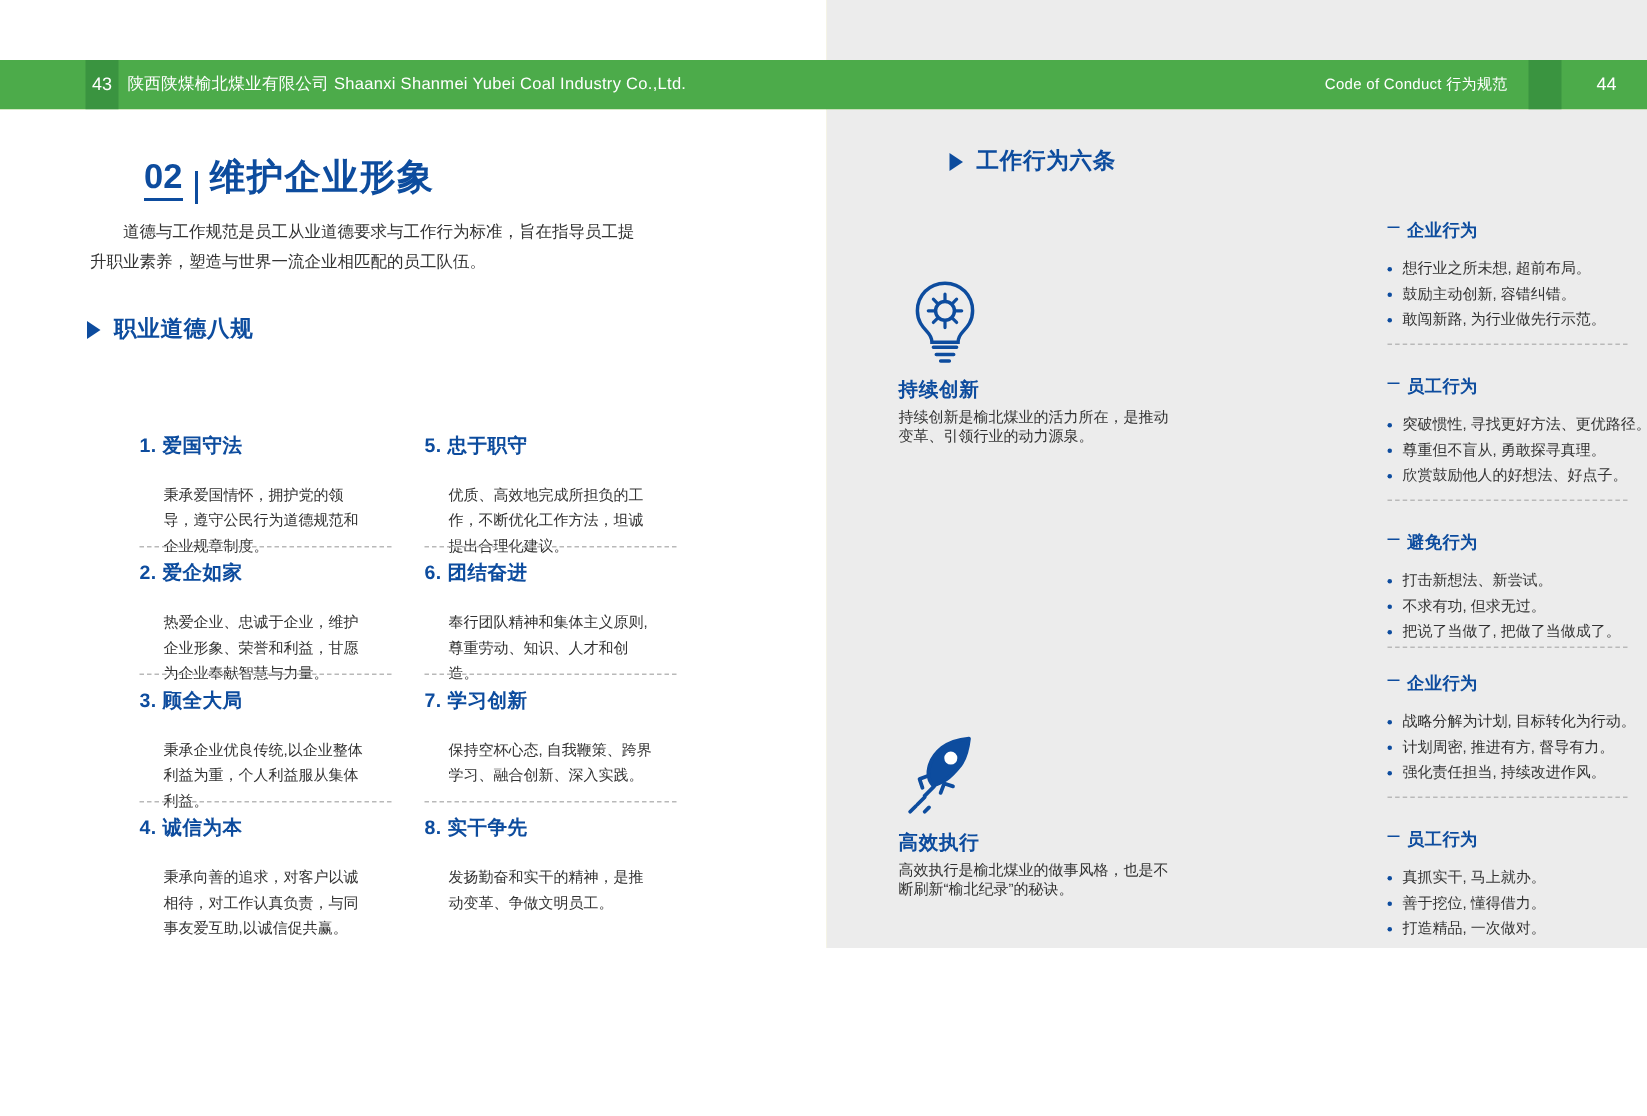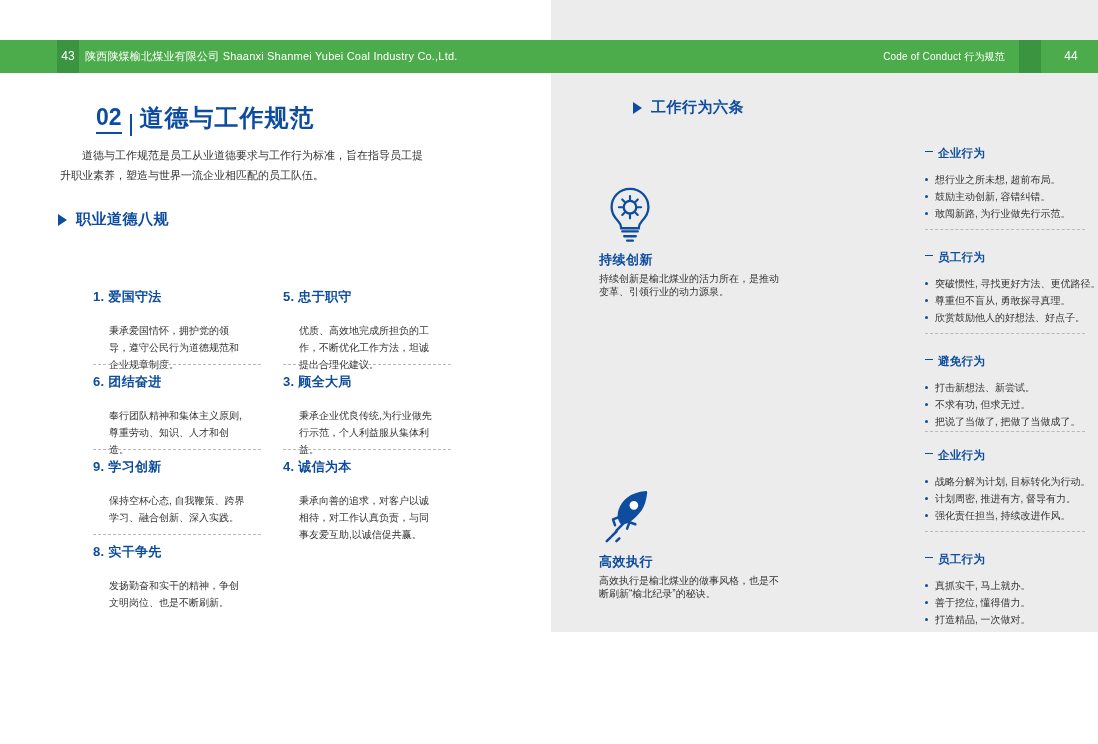--- a/index.html
+++ b/index.html
@@ -308,21 +308,21 @@
     <div class="pg-num right">44</div>
     <div class="header-left-text">陕西陕煤榆北煤业有限公司 Shaanxi Shanmei Yubei Coal Industry Co.,Ltd.</div>
     <div class="header-right-text">Code of Conduct 行为规范</div>
   </div>
 
   <div class="left-page">
 
     <div class="section-title">
       <span class="section-num">02</span>
       <span class="section-bar"></span>
-      <span class="section-name">道德与工作规范</span>
+      <span class="section-name">维护企业形象</span>
     </div>
 
     <div class="intro">道德与工作规范是员工从业道德要求与工作行为标准，旨在指导员工提升职业素养，塑造与世界一流企业相匹配的员工队伍。</div>
 
     <div class="sub-head sub-head-left">
       <span class="tri"></span>
       <span>职业道德八规</span>
     </div>
 
     <div class="rules">
@@ -330,42 +330,47 @@
         <h4>1. 爱国守法</h4>
         <p>秉承爱国情怀，拥护党的领导，遵守公民行为道德规范和企业规章制度。</p>
         <div class="dashline"></div>
       </div>
       <div class="rule">
         <h4>5. 忠于职守</h4>
         <p>优质、高效地完成所担负的工作，不断优化工作方法，坦诚提出合理化建议。</p>
         <div class="dashline"></div>
       </div>
       <div class="rule">
+        <h4>2. 爱企如家</h4>
+        <p>热爱企业、忠诚于企业，维护企业形象、荣誉和利益，甘愿为企业奉献智慧与力量。</p>
+        <div class="dashline"></div>
+      </div>
+      <div class="rule">
         <h4>6. 团结奋进</h4>
         <p>奉行团队精神和集体主义原则,尊重劳动、知识、人才和创造。</p>
         <div class="dashline"></div>
       </div>
       <div class="rule">
         <h4>3. 顾全大局</h4>
-        <p>秉承企业优良传统,为行业做先行示范，个人利益服从集体利益。</p>
-        <div class="dashline"></div>
-      </div>
-      <div class="rule">
-        <h4>9. 学习创新</h4>
+        <p>秉承企业优良传统,以企业整体利益为重，个人利益服从集体利益。</p>
+        <div class="dashline"></div>
+      </div>
+      <div class="rule">
+        <h4>7. 学习创新</h4>
         <p>保持空杯心态, 自我鞭策、跨界学习、融合创新、深入实践。</p>
         <div class="dashline"></div>
       </div>
       <div class="rule no-line">
         <h4>4. 诚信为本</h4>
         <p>秉承向善的追求，对客户以诚相待，对工作认真负责，与同事友爱互助,以诚信促共赢。</p>
 
       </div>
       <div class="rule no-line">
         <h4>8. 实干争先</h4>
-        <p>发扬勤奋和实干的精神，争创文明岗位、也是不断刷新。</p>
+        <p>发扬勤奋和实干的精神，是推动变革、争做文明员工。</p>
 
       </div>
     </div>
   </div>
 
   <div class="right-page">
     <div class="right-inner">
 
       <div class="sub-head sub-head-right">
         <span class="tri"></span>

